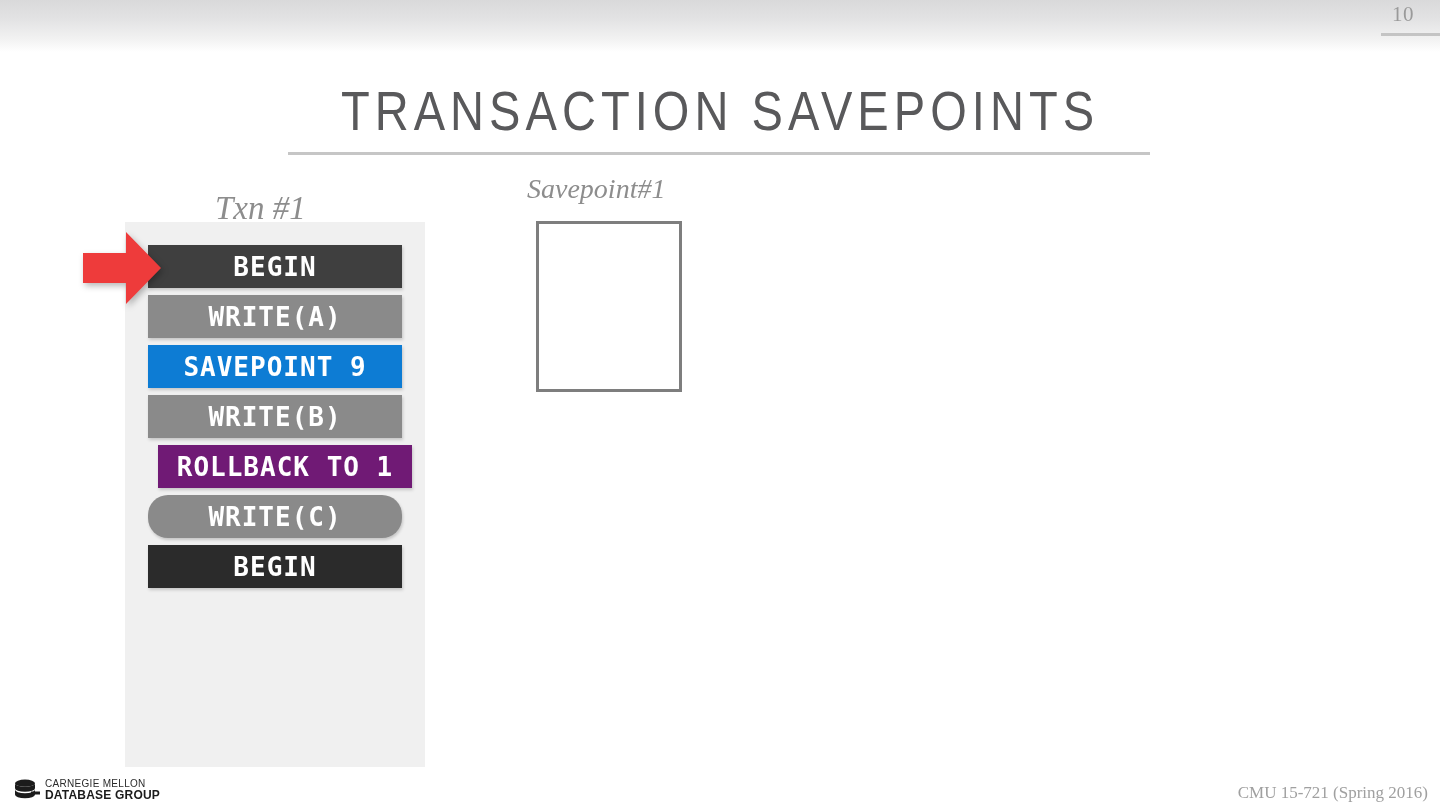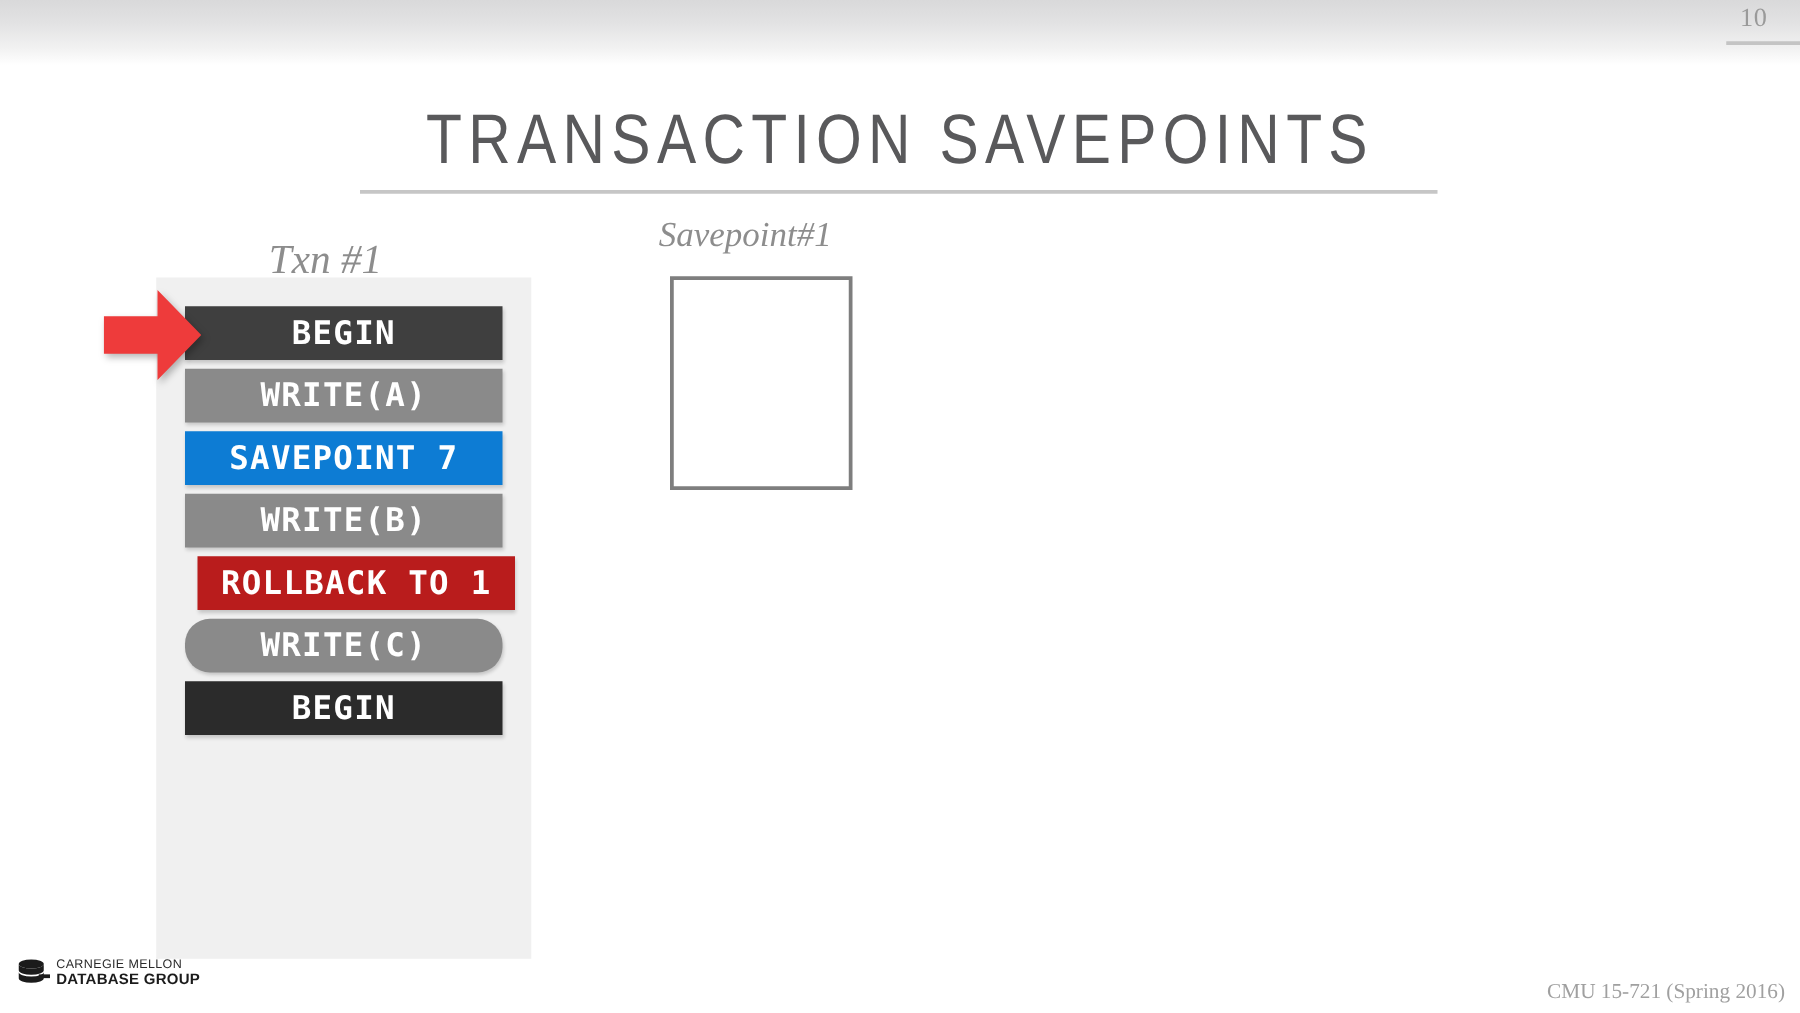--- a/index.html
+++ b/index.html
@@ -131,21 +131,21 @@
     position: absolute;
     right: 12px; bottom: 7px;
     font-family: "Liberation Serif", serif;
     font-size: 17px;
     color: #a0a0a0;
     white-space: nowrap;
   }
 
   .cmu-logo {
     position: absolute;
-    left: 14px; bottom: 20px;
+    left: 14px; bottom: 8px;
     display: flex;
     align-items: center;
   }
   .cmu-logo-text {
     margin-left: 5px;
     line-height: 1.05;
   }
   .cmu-line1 {
     font-family: "Liberation Sans", sans-serif;
     font-size: 10px;
@@ -177,26 +177,26 @@
 <div class="txn-panel"></div>
 
 <div class="op-stack" id="op-stack">
     <div class="op-block" style="background: rgb(63, 63, 63);">
       <span>BEGIN</span>
     </div>
     <div class="op-block" style="background: rgb(138, 138, 138);">
       <span>WRITE(A)</span>
     </div>
     <div class="op-block" style="background: rgb(13, 124, 212);">
-      <span>SAVEPOINT 7</span>
+      <span>SAVEPOINT 9</span>
     </div>
     <div class="op-block" style="background: rgb(138, 138, 138);">
       <span>WRITE(B)</span>
     </div>
-    <div class="op-block op-wide" style="background: #b91c1c;">
+    <div class="op-block op-wide" style="background: #701a75;">
       <span>ROLLBACK TO 1</span>
     </div>
     <div class="op-block" style="background: rgb(138, 138, 138); border-radius: 20px;">
       <span>WRITE(C)</span>
     </div>
     <div class="op-block" style="background: rgb(43, 43, 43);">
       <span>BEGIN</span>
     </div>
   </div>
 

